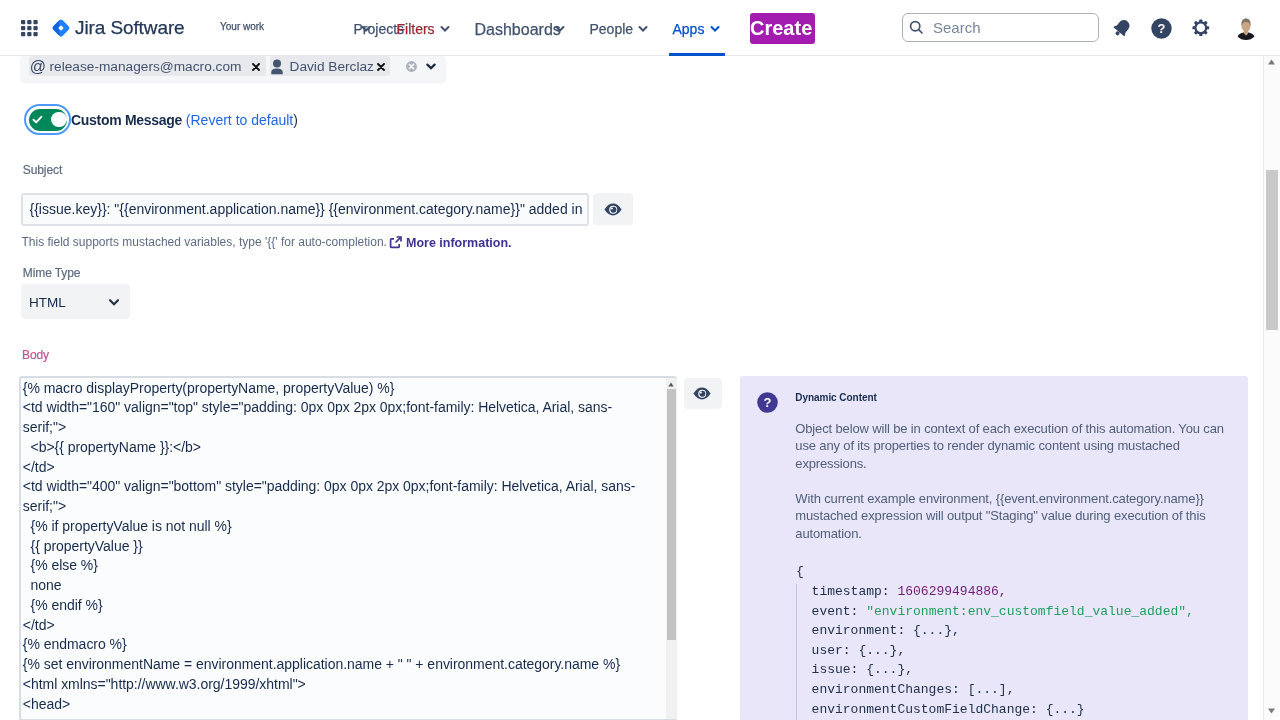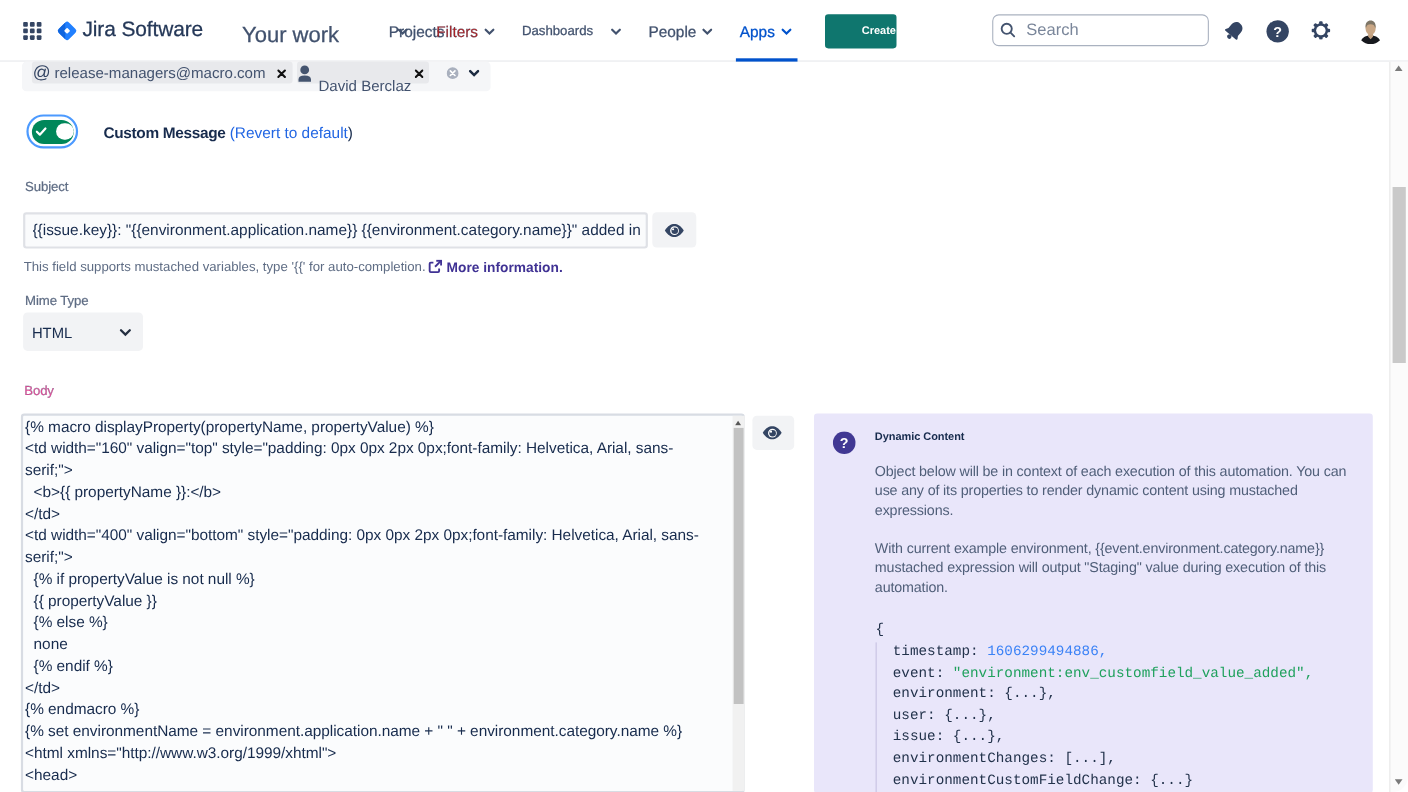--- a/index.html
+++ b/index.html
@@ -30,44 +30,44 @@
 
   <svg class="abs" style="left:50px;top:17px;" width="22" height="22" viewBox="0 0 22 22">
     <g transform="translate(11,11) rotate(45)">
       <rect x="-6.6" y="-6.6" width="13.2" height="13.2" rx="2.4" fill="#2180FF"></rect>
       <path d="M -6.6 -4.2 L -6.6 4.2 Q -6.6 6.6 -4.2 6.6 L 4.2 6.6 Z" fill="#1166DF"></path>
       <rect x="-2" y="-2" width="4" height="4" rx="0.8" fill="#fff"></rect>
     </g>
   </svg>
   <div class="abs" style="left:75px;top:17px;font-size:19px;color:#253858;-webkit-text-stroke:0.25px #253858;letter-spacing:-0.1px;">Jira Software</div>
 
-  <div class="abs" style="left:220px;top:21px;font-size:20px;color:#42526E;-webkit-text-stroke:0.25px #42526E;">Your work</div>
+  <div class="abs" style="left:220px;top:21px;font-size:10px;color:#42526E;-webkit-text-stroke:0.25px #42526E;">Your work</div>
   <div class="abs" style="left:305.5px;top:21px;font-size:14px;color:#42526E;margin-left:48px;-webkit-text-stroke:0.25px #42526E;">Projects</div>
   <svg class="abs" style="left:361px;top:24.5px" width="10" height="8" viewBox="0 0 10 8">
       <path d="M1.5 2 L5 5.5 L8.5 2" fill="none" stroke="#42526E" stroke-width="2" stroke-linecap="round"></path>
     </svg>
   <div class="abs" style="left:396.5px;top:21px;font-size:14px;color:#b91c1c;-webkit-text-stroke:0.25px #42526E;">Filters</div>
   <svg class="abs" style="left:440px;top:24.5px" width="10" height="8" viewBox="0 0 10 8">
       <path d="M1.5 2 L5 5.5 L8.5 2" fill="none" stroke="#42526E" stroke-width="2" stroke-linecap="round"></path>
     </svg>
-  <div class="abs" style="left:474.5px;top:21px;font-size:12px;color:#42526E;-webkit-text-stroke:0.25px #42526E;">Dashboards</div>
+  <div class="abs" style="left:474.5px;top:21px;font-size:16px;color:#42526E;-webkit-text-stroke:0.25px #42526E;">Dashboards</div>
   <svg class="abs" style="left:555px;top:24.5px" width="10" height="8" viewBox="0 0 10 8">
       <path d="M1.5 2 L5 5.5 L8.5 2" fill="none" stroke="#42526E" stroke-width="2" stroke-linecap="round"></path>
     </svg>
   <div class="abs" style="left:589.5px;top:21px;font-size:14px;color:#42526E;-webkit-text-stroke:0.25px #42526E;">People</div>
   <svg class="abs" style="left:637.5px;top:24.5px" width="10" height="8" viewBox="0 0 10 8">
       <path d="M1.5 2 L5 5.5 L8.5 2" fill="none" stroke="#42526E" stroke-width="2" stroke-linecap="round"></path>
     </svg>
   <div class="abs" style="left:672.5px;top:21px;font-size:14px;color:#0052CC;-webkit-text-stroke:0.25px #0052CC;">Apps</div>
   <svg class="abs" style="left:709.5px;top:24.5px" width="10" height="8" viewBox="0 0 10 8">
       <path d="M1.5 2 L5 5.5 L8.5 2" fill="none" stroke="#0052CC" stroke-width="2" stroke-linecap="round"></path>
     </svg>
   <div class="abs" style="left:668.5px;top:53px;width:56px;height:3px;background:#0052CC;"></div>
 
-  <div class="abs" style="left:750px;top:12.5px;width:64.5px;height:31px;border-radius:3px;background:#0f766e;color:#fff;font-size:10px;font-weight:bold;text-align:right;line-height:31px;">Create</div>
+  <div class="abs" style="left:750px;top:12.5px;width:64.5px;height:31px;border-radius:3px;background:#a21caf;color:#fff;font-size:20px;font-weight:bold;text-align:left;line-height:31px;">Create</div>
 
   <div class="abs" style="left:902px;top:13px;width:197px;height:29px;border:1px solid #AAB2C0;border-radius:6px;"></div>
   <svg class="abs" style="left:909px;top:20px;" width="15" height="15" viewBox="0 0 15 15">
       <circle cx="6.2" cy="6.2" r="4.6" fill="none" stroke="#44546F" stroke-width="1.7"></circle>
       <path d="M9.7 9.7 L13 13" stroke="#44546F" stroke-width="1.7" stroke-linecap="round"></path>
     </svg>
   <div class="abs" style="left:933px;top:19px;font-size:15px;color:#7A869A;">Search</div>
 
   <svg class="abs" style="left:1112px;top:17.5px;" width="20" height="21" viewBox="0 0 20 21">
     <g transform="rotate(40 10 10)" fill="#344563">
@@ -118,39 +118,39 @@
   <div class="abs" style="left:269.6px;top:56.3px;width:120.5px;height:19.5px;background:#E8E9EC;border-radius:3px;"></div>
   <div class="abs" style="left:29.8px;top:58.2px;font-size:16px;color:#344563;">@</div>
   <div class="abs" style="left:49.5px;top:59.3px;font-size:13.7px;color:#42526E;">release-managers@macro.com</div>
   <svg class="abs" style="left:252.3px;top:63px;" width="8" height="8" viewBox="0 0 8 8">
       <path d="M1 1 L7 7 M7 1 L1 7" stroke="#111" stroke-width="1.9" stroke-linecap="round"></path>
     </svg>
   <svg class="abs" style="left:270.5px;top:58.5px;" width="12" height="16" viewBox="0 0 12 16">
     <circle cx="6" cy="4.6" r="4" fill="#44546F"></circle>
     <path d="M0.3 15.3 L0.3 13.2 C0.3 10.9 2.2 9.6 6 9.6 C9.8 9.6 11.7 10.9 11.7 13.2 L11.7 15.3 Z" fill="#44546F"></path>
   </svg>
-  <div class="abs" style="left:289.5px;top:59.3px;font-size:13.7px;color:#42526E;margin-top:12px;">David Berclaz</div>
+  <div class="abs" style="left:289.5px;top:59.3px;font-size:13.7px;color:#42526E;">David Berclaz</div>
   <svg class="abs" style="left:377.3px;top:63px;" width="8" height="8" viewBox="0 0 8 8">
       <path d="M1 1 L7 7 M7 1 L1 7" stroke="#111" stroke-width="1.9" stroke-linecap="round"></path>
     </svg>
   <svg class="abs" style="left:406.2px;top:60.6px;" width="11" height="11" viewBox="0 0 11 11">
     <circle cx="5.5" cy="5.5" r="5.4" fill="#A9B0BE"></circle>
     <path d="M3.4 3.4 L7.6 7.6 M7.6 3.4 L3.4 7.6" stroke="#fff" stroke-width="1.5" stroke-linecap="round"></path>
   </svg>
   <svg class="abs" style="left:426px;top:63px" width="10" height="8" viewBox="0 0 10 8">
       <path d="M1.4 1.6 L5 5.2 L8.6 1.6" fill="none" stroke="#1C2B41" stroke-width="2.3" stroke-linecap="round"></path>
     </svg>
 
   <div class="abs" style="left:24px;top:104px;width:46.5px;height:30.5px;border:2px solid #4C9AFF;border-radius:16px;background:#fff;"></div>
   <div class="abs" style="left:28.5px;top:108.5px;width:38.5px;height:22px;border-radius:11px;background:#00875A;"></div>
   <svg class="abs" style="left:31.5px;top:114.5px;" width="11" height="10" viewBox="0 0 11 10">
       <path d="M1.5 4.7 L4.2 7.4 L9.3 1.8" fill="none" stroke="#fff" stroke-width="2" stroke-linecap="round" stroke-linejoin="round"></path>
     </svg>
   <div class="abs" style="left:51.3px;top:111.6px;width:15.8px;height:15.8px;border-radius:50%;background:#fff;"></div>
-  <div class="abs" style="left:94px;top:112px;font-size:14px;color:#172B4D;"><span style="font-weight:bold;letter-spacing:-0.3px;">Custom Message</span> <span style="color:#2266E3;">(Revert to default</span><span>)</span></div>
+  <div class="abs" style="left:71px;top:112px;font-size:14px;color:#172B4D;"><span style="font-weight:bold;letter-spacing:-0.3px;">Custom Message</span> <span style="color:#2266E3;">(Revert to default</span><span>)</span></div>
 
   <div class="abs" style="left:22.8px;top:162.6px;font-size:12px;color:#5E6C84;-webkit-text-stroke:0.2px #5E6C84;letter-spacing:-0.1px;">Subject</div>
   <div class="abs" style="left:21px;top:192.5px;width:568px;height:33.5px;border:2px solid #DFE1E6;border-radius:3px;background:#FAFBFC;"></div>
   <div class="abs" style="left:29.5px;top:192.5px;width:560px;height:33.5px;font-size:14px;color:#172B4D;line-height:33.5px;white-space:nowrap;overflow:hidden;">{{issue.key}}: "{{environment.application.name}} {{environment.category.name}}" added in</div>
   <div class="abs" style="left:593px;top:192.5px;width:40px;height:32px;border-radius:4px;background:#F2F3F5;"></div>
   <svg class="abs" style="left:604px;top:202.5px;" width="18" height="13" viewBox="0 0 18 13">
     <path d="M0.4 6.5 C3.2 2.2 6 0.6 9 0.6 C12 0.6 14.8 2.2 17.6 6.5 C14.8 10.8 12 12.4 9 12.4 C6 12.4 3.2 10.8 0.4 6.5 Z" fill="#344563"></path>
     <circle cx="9.2" cy="6.7" r="4" fill="#fff"></circle>
     <circle cx="9.4" cy="6.8" r="3" fill="#344563"></circle>
     <circle cx="7.9" cy="5.4" r="1" fill="#fff"></circle>
@@ -212,21 +212,21 @@
   </svg>
   <div class="abs" style="left:795.3px;top:392.2px;font-size:10px;font-weight:bold;letter-spacing:-0.05px;color:#172B4D;">Dynamic Content</div>
   <div class="abs" style="left:795.3px;top:419.8px;font-size:13px;letter-spacing:-0.14px;line-height:17.55px;color:#505F79;white-space:pre;">Object below will be in context of each execution of this automation. You can
 use any of its properties to render dynamic content using mustached
 expressions.</div>
   <div class="abs" style="left:795.3px;top:489.8px;font-size:13px;letter-spacing:-0.14px;line-height:17.55px;color:#505F79;white-space:pre;">With current example environment, {{event.environment.category.name}}
 mustached expression will output "Staging" value during execution of this
 automation.</div>
   <div class="abs" style="left:795.5px;top:584px;width:1px;height:136px;background:#C6C0E2;"></div>
   <div class="abs" style="left:796px;top:562.4px;font-family:'Liberation Mono',monospace;font-size:13px;line-height:19.6px;color:#22324B;white-space:pre;">{
-  timestamp: <span style="color:#3b82f6;margin-top:41px;">1606299494886,</span>
+  timestamp: <span style="color:#701a75;margin-top:41px;">1606299494886,</span>
   event: <span style="color:#1FA15D;">"environment:env_customfield_value_added",</span>
   environment: {...},
   user: {...},
   issue: {...},
   environmentChanges: [...],
   environmentCustomFieldChange: {...}</div>
 
   <div class="abs" style="left:1263px;top:56px;width:17px;height:664px;background:#FBFBFB;border-left:1px solid #E8E8E8;"></div>
   <svg class="abs" style="left:1267px;top:58px;" width="9" height="8" viewBox="0 0 9 8">
       <path d="M4.5 1.5 L8 6.5 L1 6.5 Z" fill="#7A7A7A"></path>

